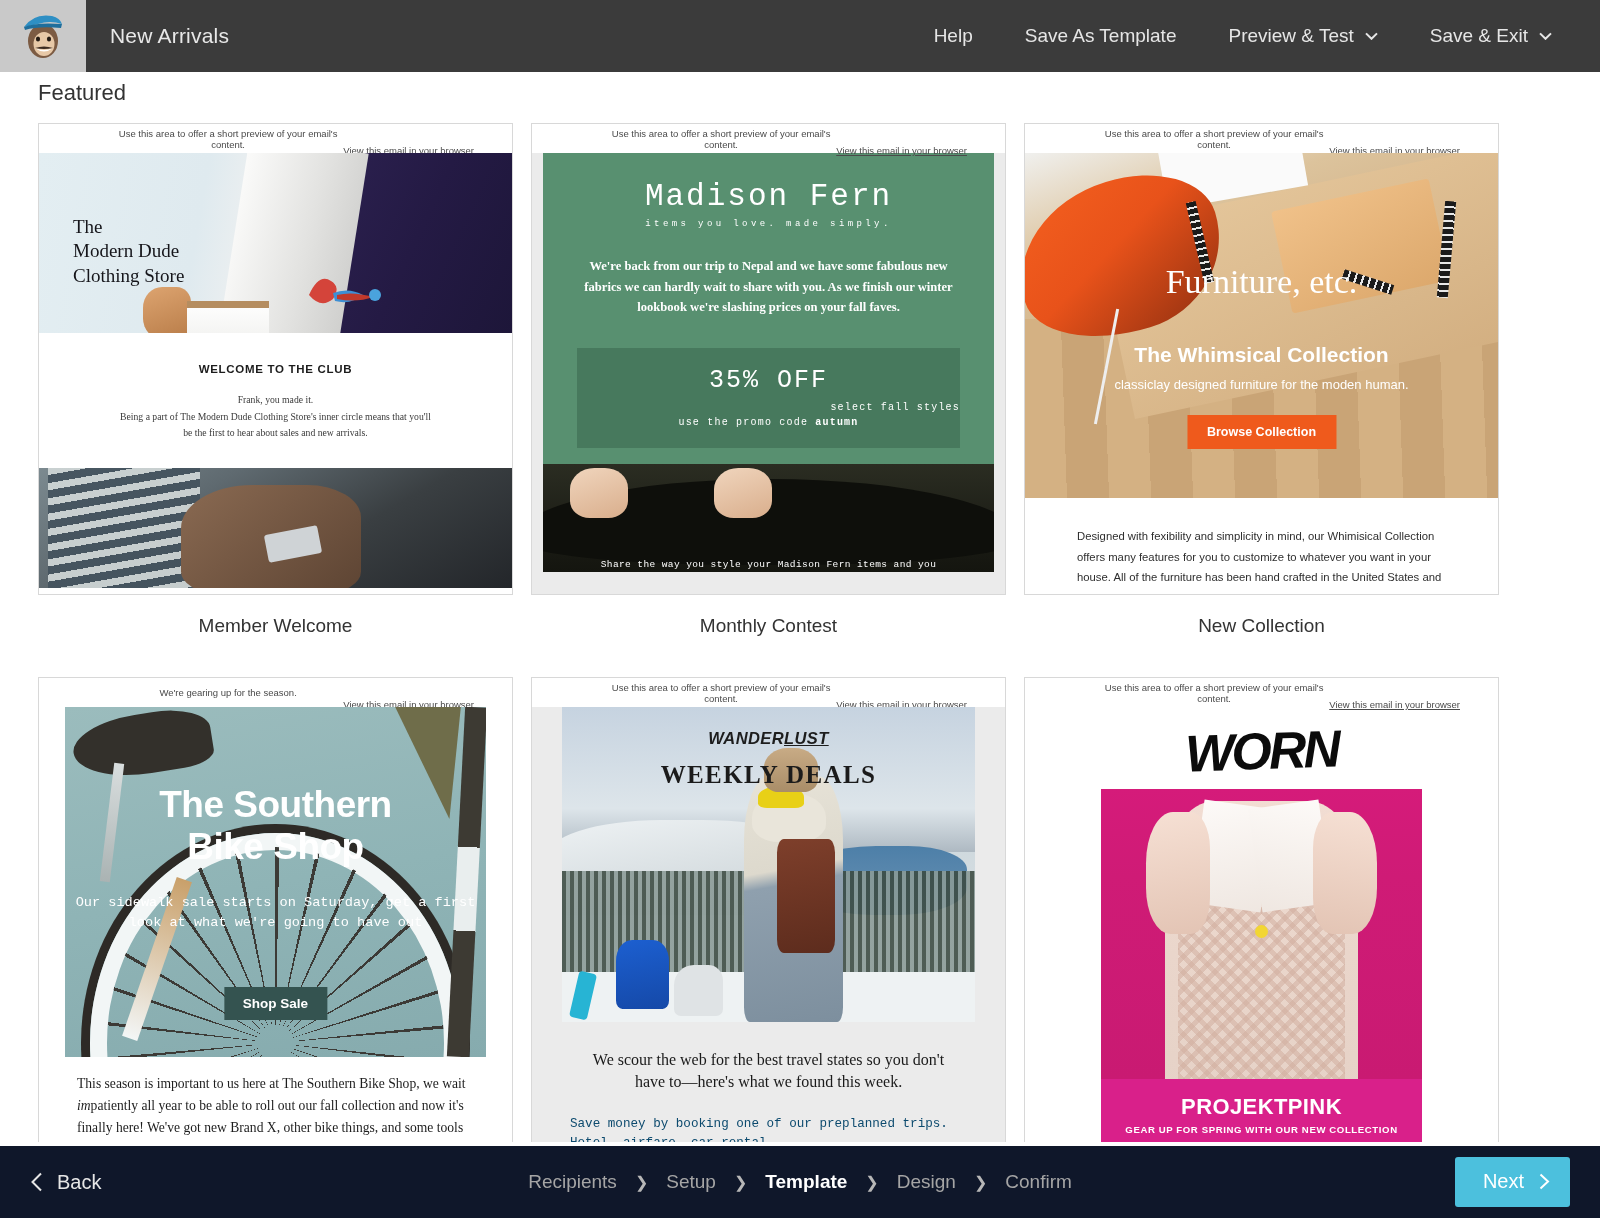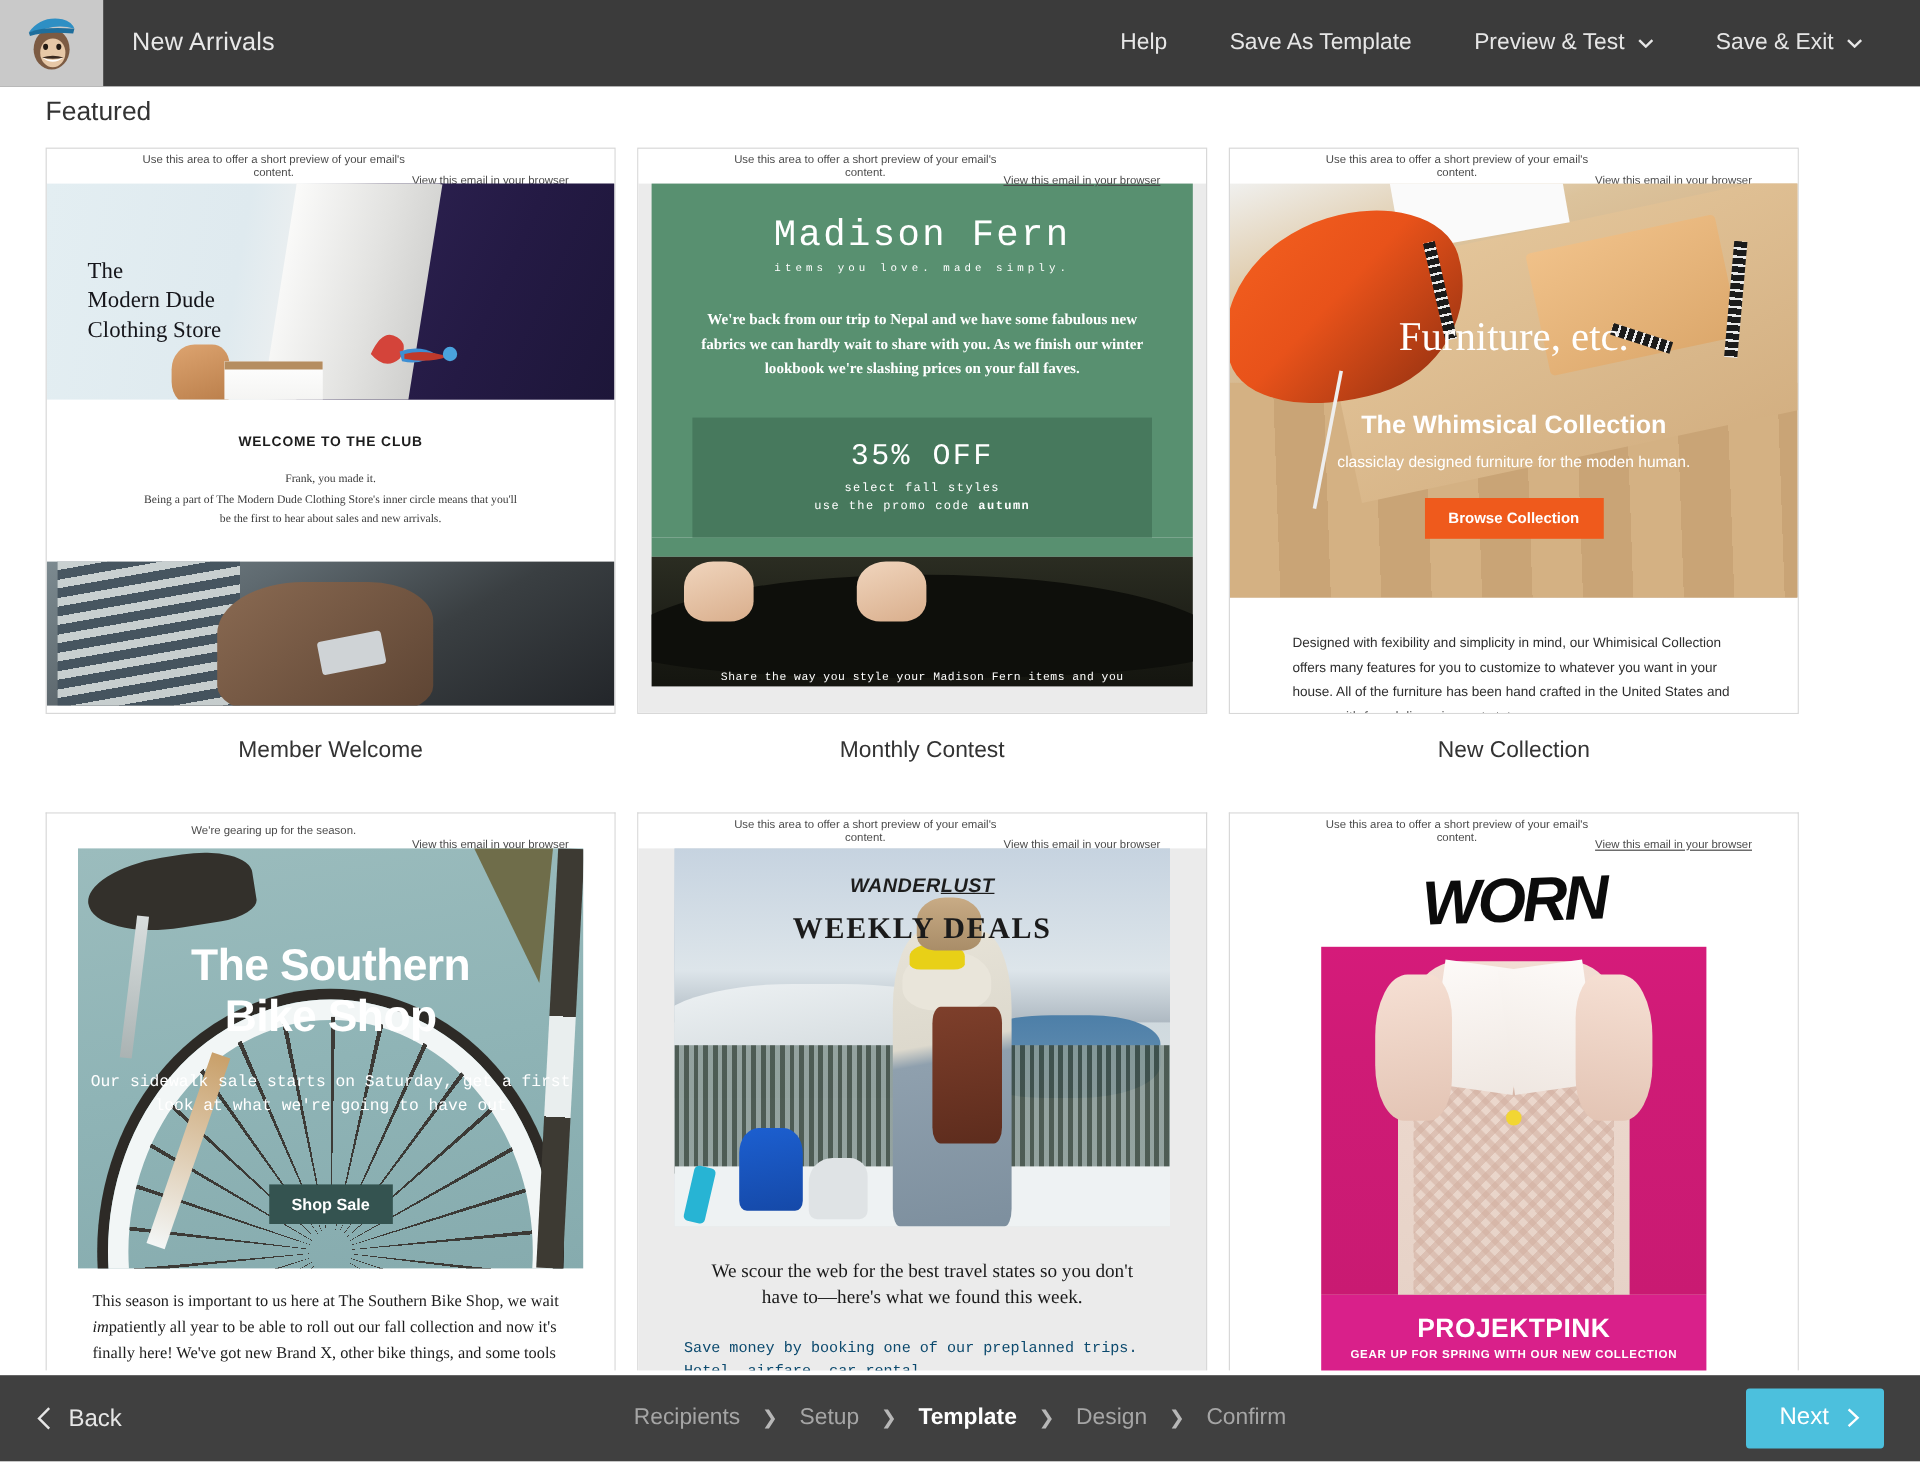--- a/index.html
+++ b/index.html
@@ -144,21 +144,21 @@
   .c2-wrap { background:#ebebeb; padding: 0 11px 0; height: 100%; }
   .c2-green { background: #589070; padding: 26px 34px 0; }
   .c2-title { font-family:"Liberation Mono", monospace; color:#fff;
     font-size: 31px; text-align:center; letter-spacing: 2px; }
   .c2-sub { font-family:"Liberation Mono", monospace; color:#fff;
     font-size: 9px; text-align:center; letter-spacing: 3.4px; margin-top: 5px; }
   .c2-para { font-family:"Liberation Serif", serif; color:#fff; font-weight:700;
     font-size: 12.6px; text-align:center; line-height: 1.63; margin-top: 27px; }
   .c2-promo { background: #47795d; margin-top: 30px; padding: 18px 0 20px; text-align:center; }
   .c2-off { font-family:"Liberation Mono", monospace; color:#fff; font-size: 25px; letter-spacing: 2px; }
-  .c2-off-s1 { font-family:"Liberation Mono", monospace; color:#fff; font-size: 10px; letter-spacing:1.2px; margin-top: 7px;}
+  .c2-off-s1 { font-family:"Liberation Mono", monospace; color:#fff; font-size: 10px; letter-spacing:1.2px; margin-top: 7px; text-align: right;}
   .c2-off-s2 { font-family:"Liberation Mono", monospace; color:#fff; font-size: 10px; letter-spacing:1.2px; margin-top: 4px;}
   .c2-off-s2 b { font-weight: 700; }
   .c2-gap { height: 16px; background:#589070; }
   .c2-photo { height: 108px; position: relative; overflow:hidden;
     background: linear-gradient(180deg,#2b2d22 0%, #1c1d16 60%, #14150f 100%); }
   .c2-photo .board {
     position:absolute; left:-6%; top: 14%; width: 112%; height: 80%;
     background: #0e0f0b; border-radius: 50% 50% 46% 46% / 70% 70% 30% 30%;
   }
   .c2-photo .h1,.c2-photo .h2 {
@@ -310,21 +310,21 @@
   .c6-photo .ylwdot { position:absolute; left: 48%; top: 47%; width: 13px; height: 13px;
     background:#f2d633; border-radius:50%; }
   .c6-banner { margin: 0 76px; background:#d9208a; padding: 15px 0 16px; text-align:center; }
   .c6-b1 { color:#fff; font-size: 22px; font-weight: 700; letter-spacing: .4px; }
   .c6-b2 { color:#fff; font-size: 9.6px; font-weight: 700; letter-spacing: .6px; margin-top: 4px; }
 
   
   .bottombar {
     position: absolute; bottom: 0; left: 0;
     width: 1600px; height: 72px;
-    background: #404040;
+    background: #0f172a;
     display: flex; align-items: center;
     z-index: 50;
   }
   .back-btn { display:flex; align-items:center; gap: 14px;
     color:#e6e6e6; font-size: 20px; margin-left: 30px; cursor:pointer; }
   .steps { position:absolute; left: 50%; transform: translateX(-50%);
     display:flex; align-items:center; gap: 0; }
   .step { font-size: 19px; color: #a5a5a5; padding: 0 18px; cursor:pointer; white-space:nowrap;}
   .step.active { color:#ffffff; font-weight: 700; }
   .step-sep { color:#b7b7b7; font-size: 16px; }

